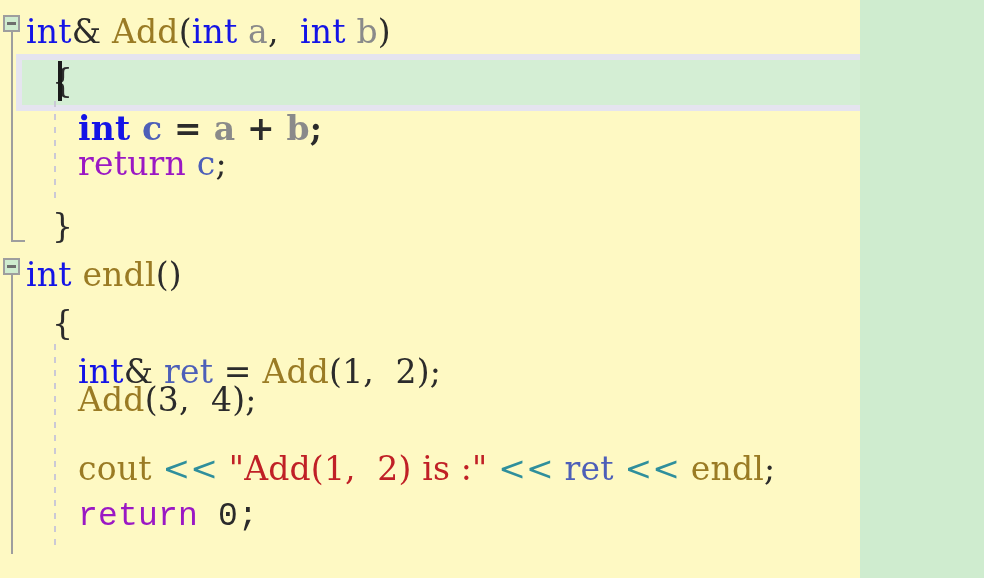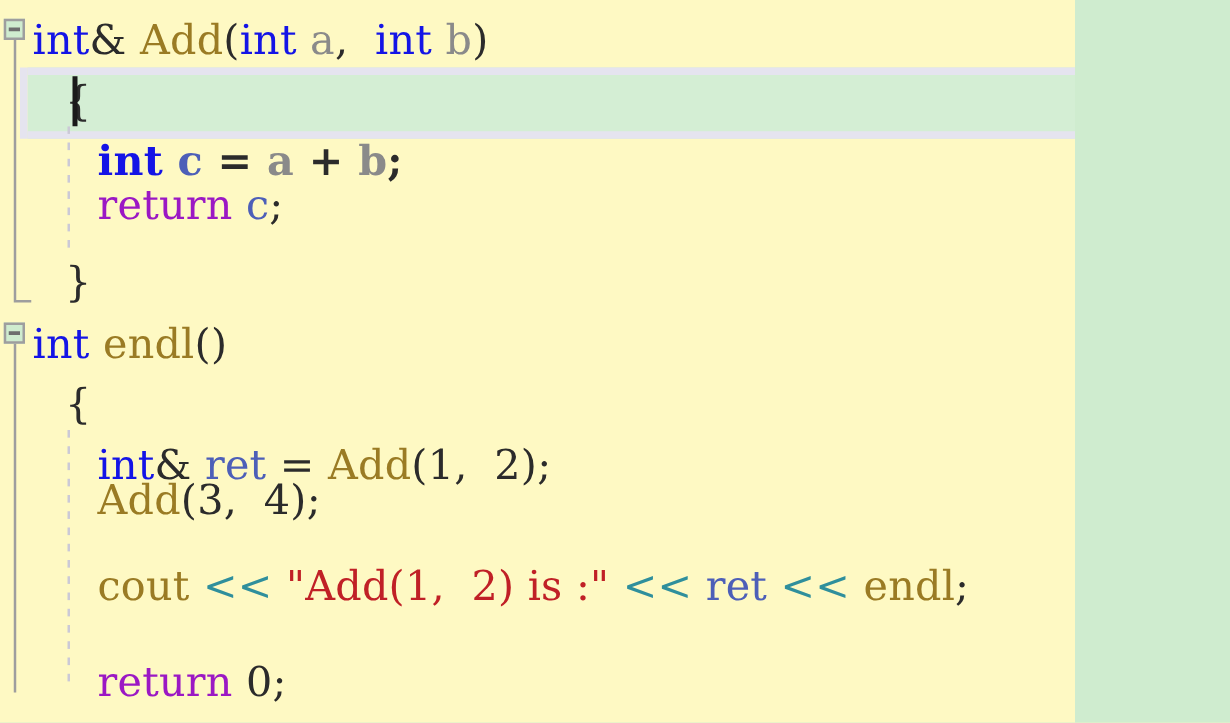--- a/index.html
+++ b/index.html
@@ -149,18 +149,18 @@
       <div class="code-line" style="top: 10px; left: 26px;"><span class="kw">int</span><span class="punct">&amp;</span><span class="punct"> </span><span class="fn">Add</span><span class="punct">(</span><span class="kw">int</span><span class="punct"> </span><span class="var">a</span><span class="punct">,</span><span class="punct">  </span><span class="kw">int</span><span class="punct"> </span><span class="var">b</span><span class="punct">)</span></div>
       <div class="code-line" style="top: 58.5px; left: 52px;"><span class="punct">{</span></div>
       <div class="code-line" style="top: 107px; left: 78px; font-weight: bold;"><span class="kw">int</span><span class="punct"> </span><span class="varb">c</span><span class="punct"> </span><span class="punct">=</span><span class="punct"> </span><span class="var">a</span><span class="punct"> </span><span class="punct">+</span><span class="punct"> </span><span class="var">b</span><span class="punct">;</span></div>
       <div class="code-line" style="top: 142px; left: 78px;"><span class="ctl">return</span><span class="punct"> </span><span class="varb">c</span><span class="punct">;</span></div>
       <div class="code-line" style="top: 204px; left: 52px;"><span class="punct">}</span></div>
       <div class="code-line" style="top: 252.5px; left: 26px;"><span class="kw">int</span><span class="punct"> </span><span class="fn">endl</span><span class="punct">()</span></div>
       <div class="code-line" style="top: 301px; left: 52px;"><span class="punct">{</span></div>
       <div class="code-line" style="top: 349.5px; left: 78px;"><span class="kw">int</span><span class="punct">&amp;</span><span class="punct"> </span><span class="varb">ret</span><span class="punct"> </span><span class="punct">=</span><span class="punct"> </span><span class="fn">Add</span><span class="punct">(</span><span class="num">1</span><span class="punct">,</span><span class="punct">  </span><span class="num">2</span><span class="punct">);</span></div>
       <div class="code-line" style="top: 378px; left: 78px;"><span class="fn">Add</span><span class="punct">(</span><span class="num">3</span><span class="punct">,</span><span class="punct">  </span><span class="num">4</span><span class="punct">);</span></div>
       <div class="code-line" style="top: 446.5px; left: 78px;"><span class="fn">cout</span><span class="punct"> </span><span class="op">&lt;&lt;</span><span class="punct"> </span><span class="str">"Add(1,  2) is :"</span><span class="punct"> </span><span class="op">&lt;&lt;</span><span class="punct"> </span><span class="varb">ret</span><span class="punct"> </span><span class="op">&lt;&lt;</span><span class="punct"> </span><span class="fn">endl</span><span class="punct">;</span></div>
-      <div class="code-line" style="top: 524px; left: 78px;"><span class="ctl">return</span><span class="punct"> </span><span class="num">0</span><span class="punct">;</span></div>
+      <div class="code-line" style="top: 495px; left: 78px; font-family: Liberation Mono, monospace;"><span class="ctl">return</span><span class="punct"> </span><span class="num">0</span><span class="punct">;</span></div>
     </div>
 
   <div class="caret" id="caret" style="left: 58px; top: 60.5px; height: 40px;"></div>
 
 </div>
 
 </body></html>

